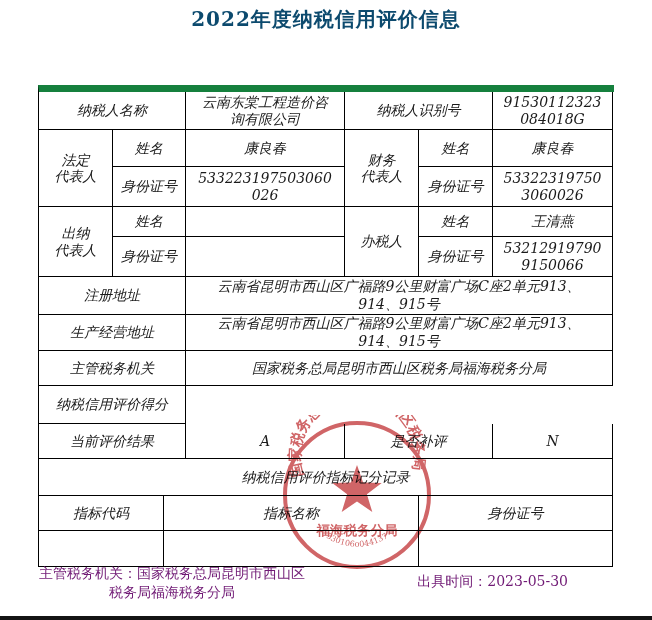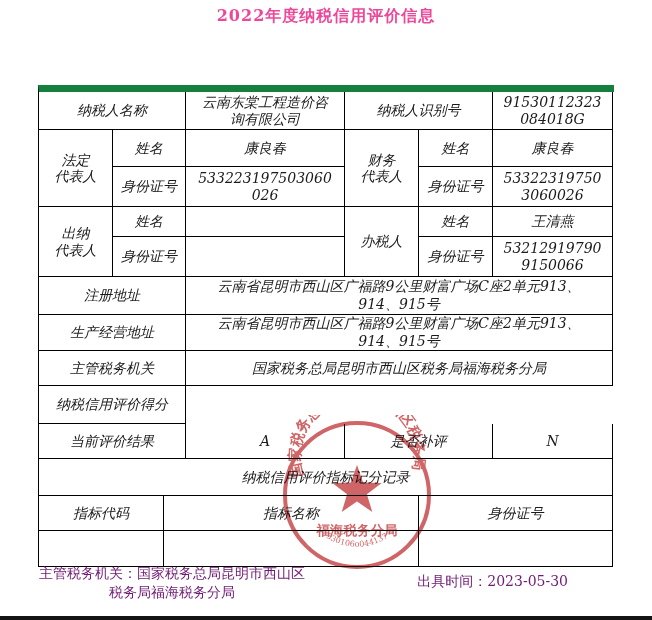--- a/index.html
+++ b/index.html
@@ -2,21 +2,21 @@
 <html><head>
 <meta charset="utf-8">
 <style>
   html,body{margin:0;padding:0;background:#fff;}
   .page{
     position:relative;width:652px;height:620px;background:#ffffff;overflow:hidden;
     font-family:"DejaVu Serif","Liberation Serif",serif;color:#1a1a1a;
   }
   .title{
     position:absolute;top:6px;left:0;right:0;margin:0;text-align:center;
-    font-size:16px;font-weight:bold;letter-spacing:1px;color:#ec4899;
+    font-size:20px;font-weight:bold;letter-spacing:1px;color:#0c4a6e;
   }
   .table{
     position:absolute;left:38px;top:85px;width:575px;
     border-top:7px solid #15803d;border-left:1px solid #000;
     font-size:14px;
     font-style:italic;
   }
   .row{display:flex;}
   .col{display:flex;flex-direction:column;}
   .cell{

